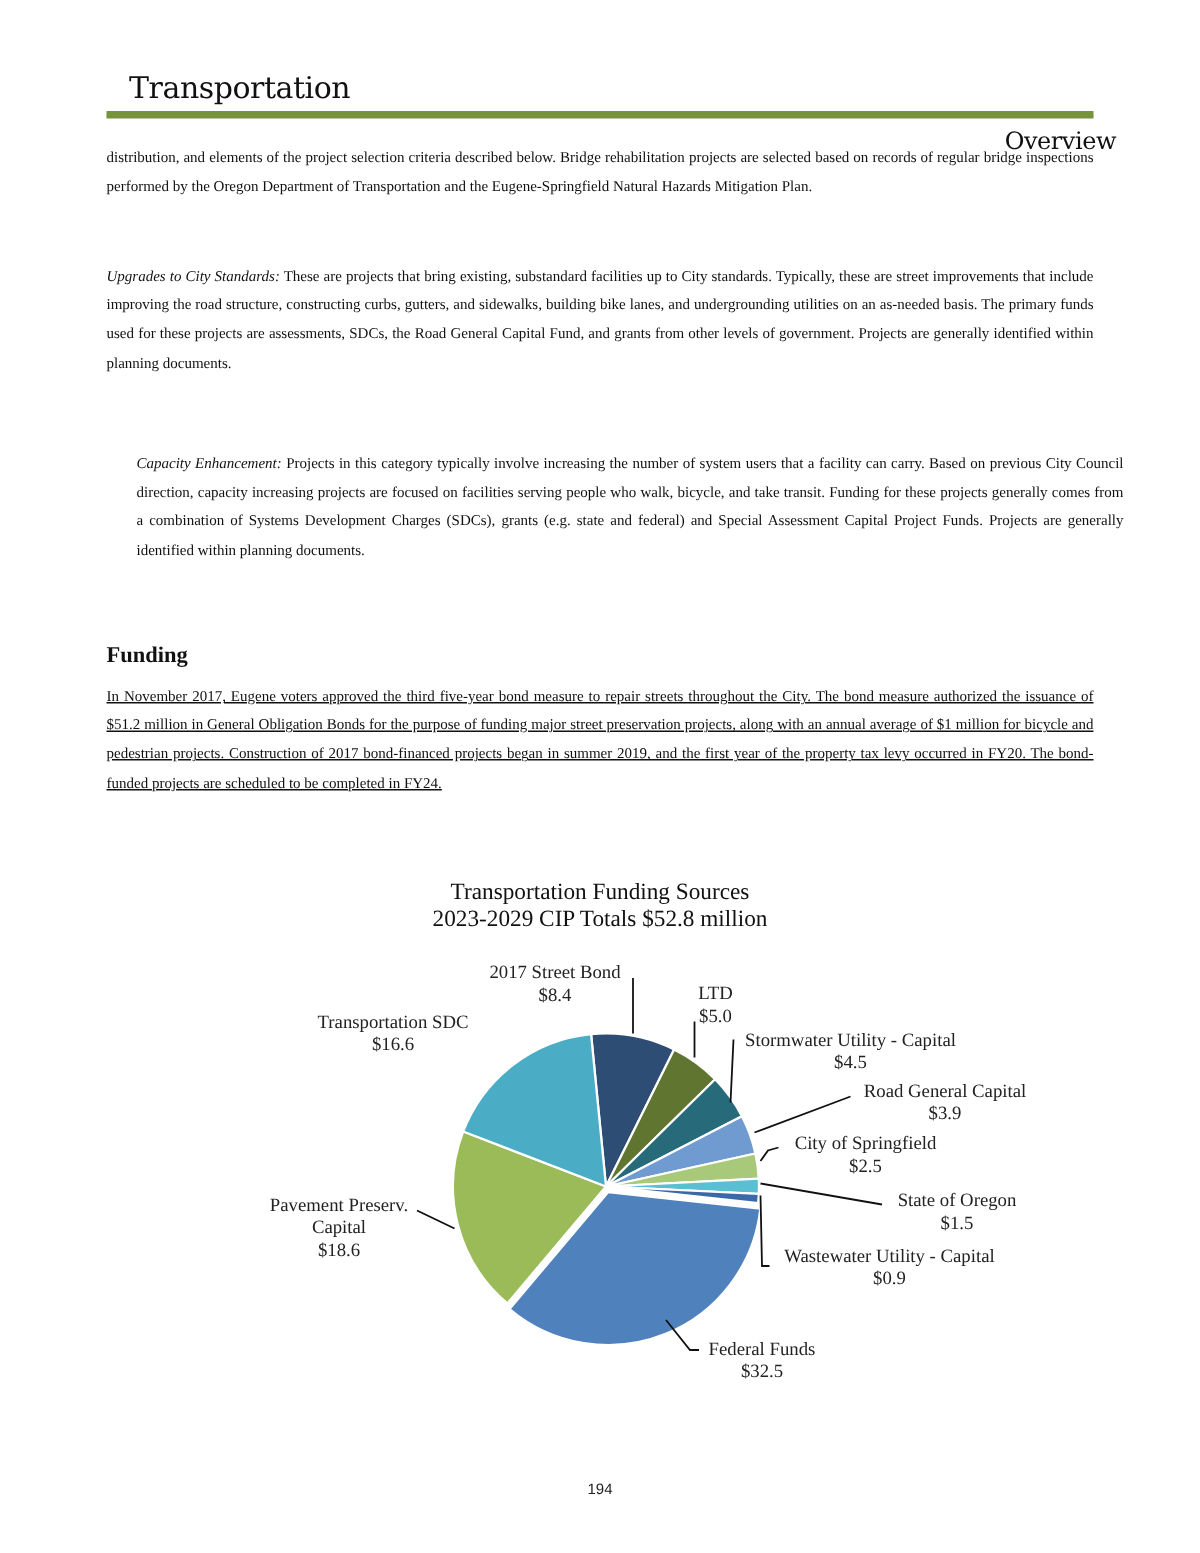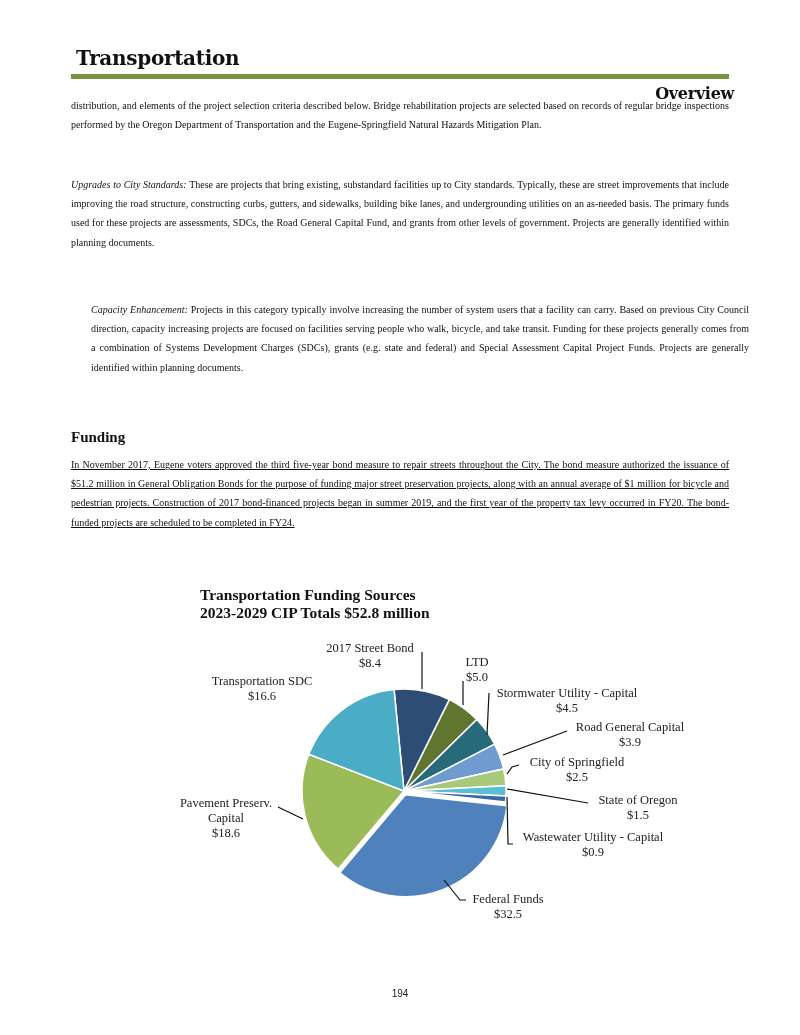--- a/index.html
+++ b/index.html
@@ -1,30 +1,30 @@
 <!DOCTYPE html>
 <html><head>
 <meta charset="utf-8">
 <style>
   html, body { margin: 0; padding: 0; background: #ffffff; }
   body { width: 800px; height: 1035px; position: relative; overflow: hidden; color: #111; }
   .page { position: absolute; left: 0; top: 0; width: 800px; height: 1035px; }
-  .header { position: absolute; left: 76px; top: 46px; width: 658px; height: 26px; font-family: "DejaVu Serif", serif; font-weight: bold; }
+  .header { position: absolute; left: 86px; top: 46px; width: 658px; height: 26px; font-family: "DejaVu Serif", serif; font-weight: normal; }
   .header-title { position: absolute; left: 0; top: 0; font-size: 20px; letter-spacing: -0.3px; }
   .header-section { position: absolute; right: 0; top: 4px; font-size: 16px; letter-spacing: -0.3px; margin-top: 34px; }
   .rule { position: absolute; left: 71px; top: 74px; width: 658px; height: 5px; background: #77933c; }
   .body-text { position: absolute; left: 71px; width: 658px; font-family: "Liberation Serif", serif; font-size: 10px; line-height: 19.2px; text-align: justify; }
   .body-text p { margin: 0; }
   .p1 { top: 96px; }
   .p2 { top: 175px; }
   .p3 { top: 300px; margin-left: 20px; }
   .h-funding { position: absolute; left: 71px; top: 429px; font-family: "Liberation Serif", serif; font-weight: bold; font-size: 15px; }
   .p4 { top: 455px; text-decoration: underline; }
   em { font-style: italic; }
-  .chart-title { position: absolute; left: 200px; top: 586px; width: 400px; text-align: left; font-family: "Liberation Serif", serif; font-weight: bold; font-size: 15.5px; line-height: 18px; }
+  .chart-title { position: absolute; left: 200px; top: 586px; width: 400px; text-align: center; font-family: "Liberation Serif", serif; font-weight: normal; font-size: 15.5px; line-height: 18px; }
   svg.pie { position: absolute; left: 0; top: 0; width: 800px; height: 1035px; }
   .lbl { font-family: "Liberation Serif", serif; font-size: 12.5px; fill: #222; }
   .page-number { position: absolute; left: 0; top: 988px; width: 800px; text-align: center; font-family: "Liberation Sans", sans-serif; font-size: 10px; color: #222; }
 </style>
 </head>
 <body>
 
 <div class="page">
   <div class="header">
     <span class="header-title">Transportation</span>

